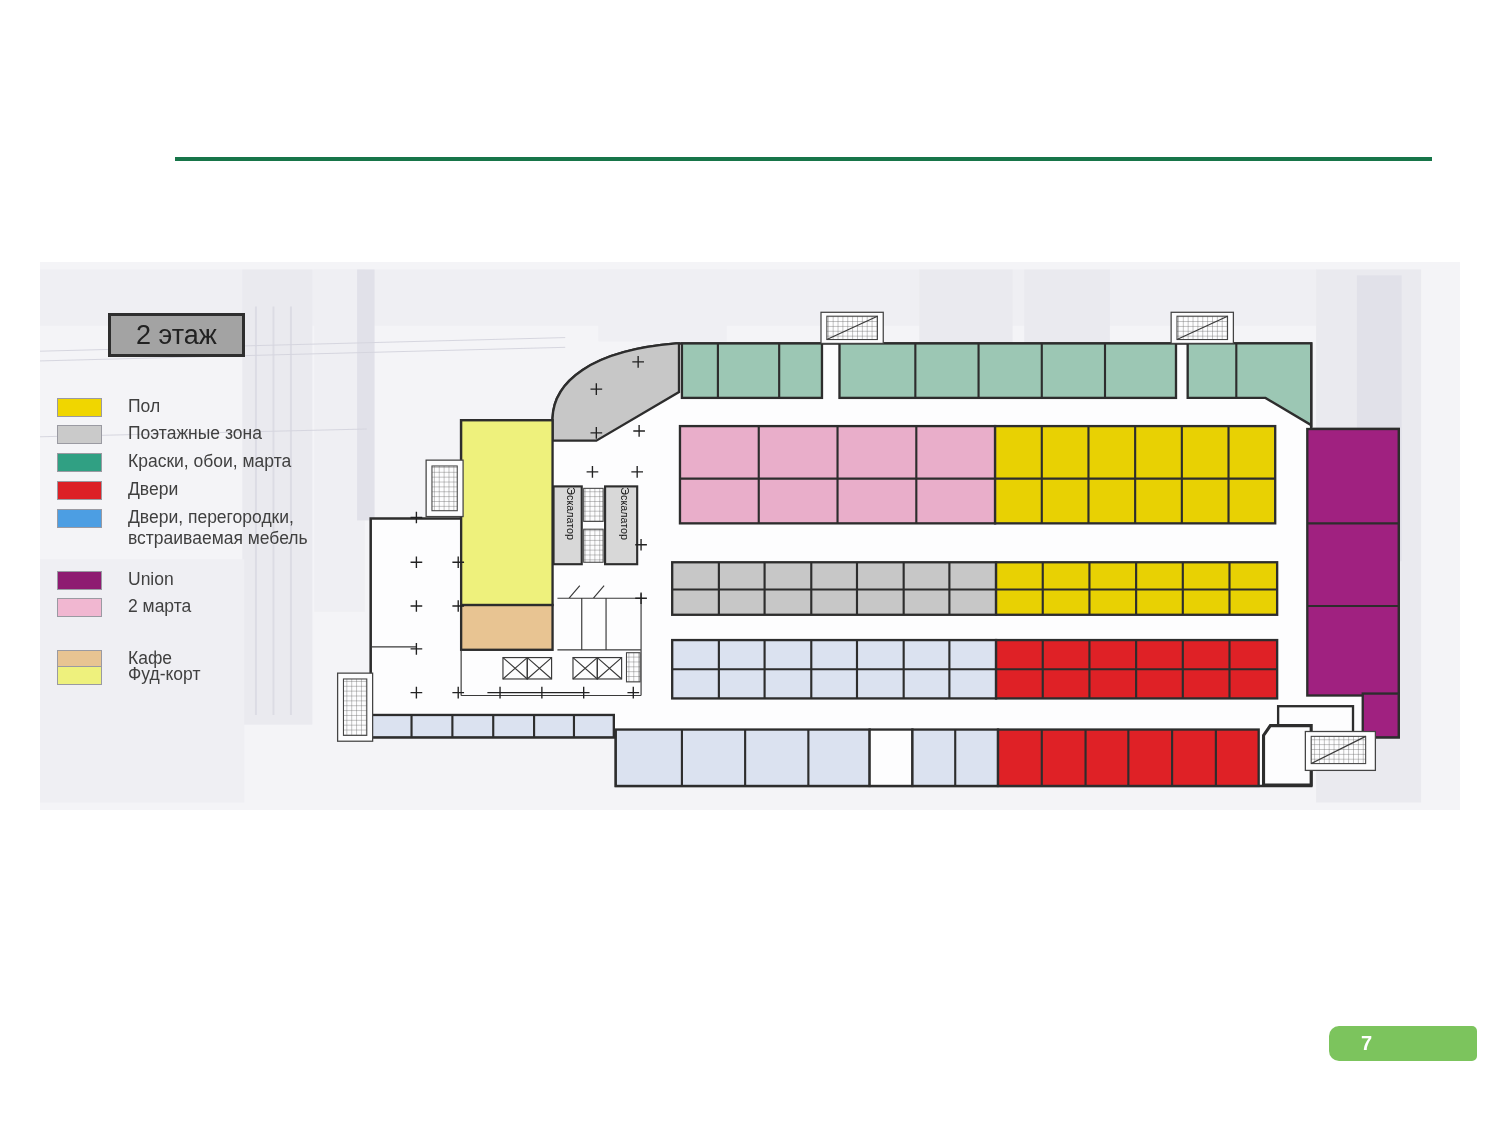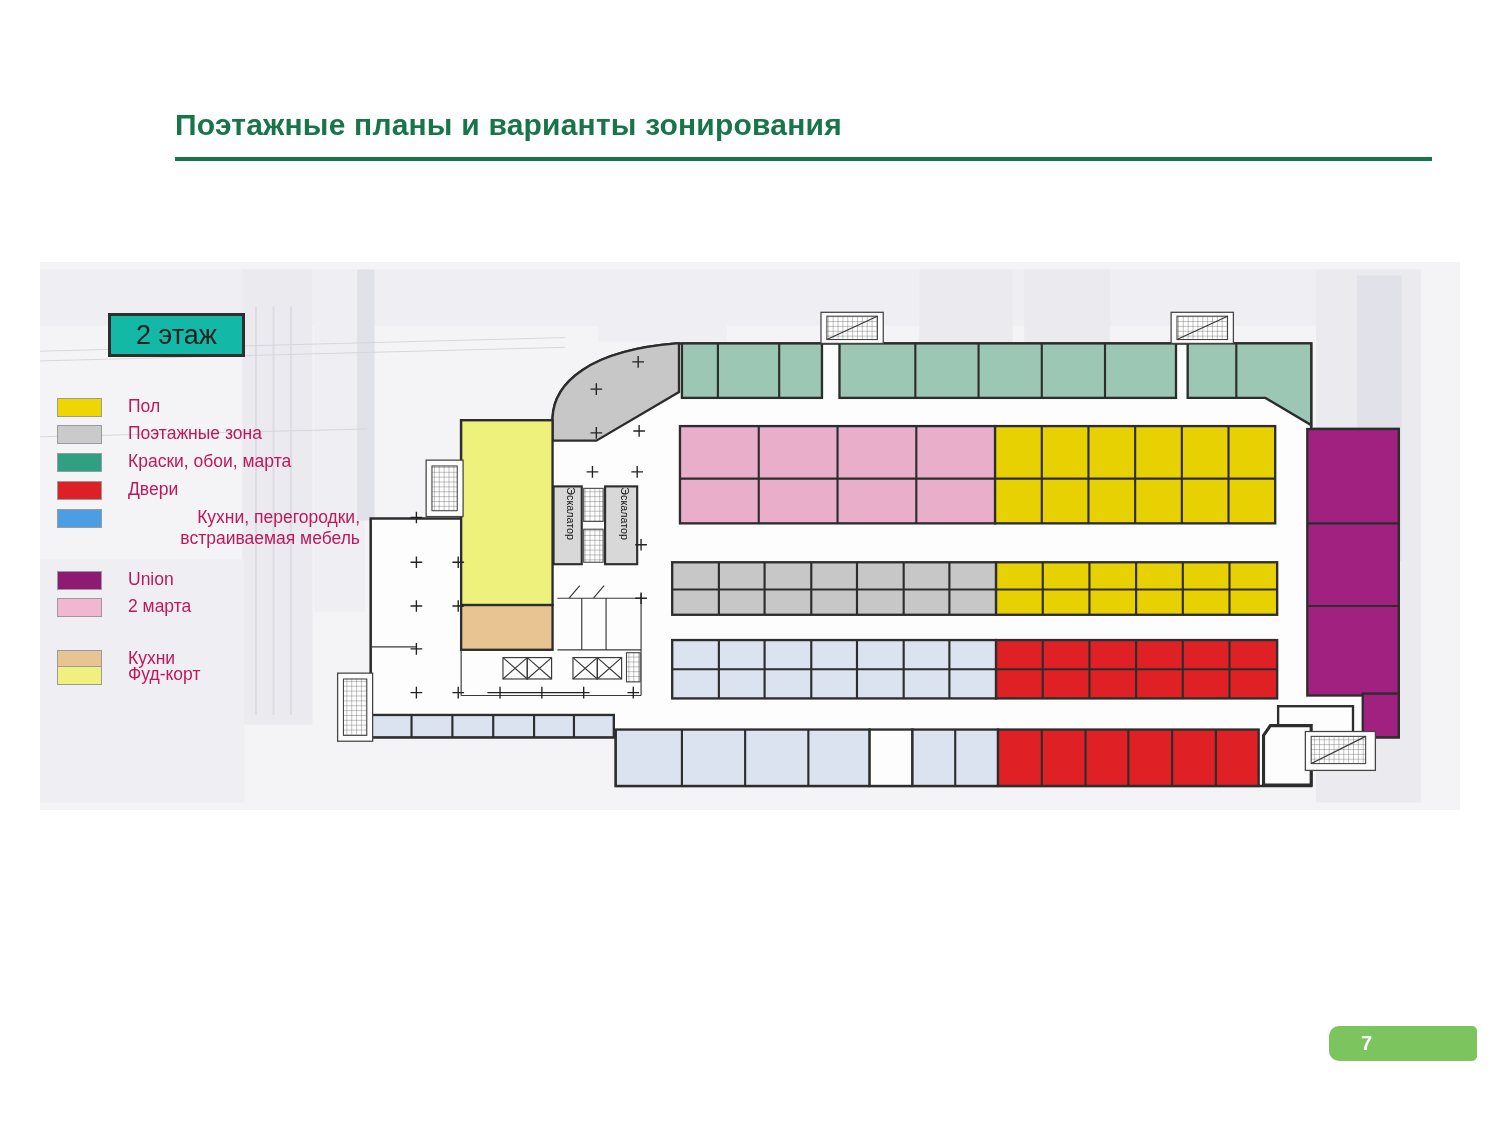--- a/index.html
+++ b/index.html
@@ -12,28 +12,28 @@
   .title-rule{position:absolute;left:175px;top:157px;width:1257px;height:4px;
               background:var(--title-green);}
 
   
   .plan-area{position:absolute;left:40px;top:262px;width:1420px;height:548px;
              background:#f4f4f7;}
   .plan-area svg{position:absolute;left:0;top:0;}
 
   
   .floor-box{position:absolute;left:68px;top:51px;width:131px;height:38px;
-             background:#14b8a6;border:3px solid #2e2e2e;display:flex;
+             background:#a3a3a3;border:3px solid #2e2e2e;display:flex;
              align-items:center;justify-content:center;font-size:27px;color:#222;}
 
   
   .legend-row{position:absolute;display:flex;align-items:flex-start;}
   .legend-row .sw{width:43px;height:17px;border:1px solid #9a9aa2;flex:none;}
-  .legend-row .lb{margin-left:26px;font-size:17.5px;line-height:21px;color:#be185d;
-                  max-width:232px;margin-top:-2px;text-align:right;}
+  .legend-row .lb{margin-left:26px;font-size:17.5px;line-height:21px;color:#404040;
+                  max-width:232px;margin-top:-2px;}
 
   
   .page-num{position:absolute;left:1329px;top:1026px;width:148px;height:35px;
             background:var(--page-green);border-radius:10px 5px 5px 10px;
             color:#ffffff;font-size:20px;font-weight:bold;line-height:35px;
             padding-left:32px;box-sizing:border-box;}
 
   
   .s1{fill:#eaeaef}.s2{fill:#e1e1e9}.s3{fill:#efeff3}
   .base{fill:#fdfdfe;stroke:var(--wall);stroke-width:2.6;}
@@ -51,21 +51,20 @@
   .esc{fill:#d8d8d8;stroke:var(--wall);stroke-width:2.2;}
   .esc-t{font-size:11px;fill:#111;}
   .bgl{stroke:#d5d5de;stroke-width:1;fill:none;}
   .win{stroke:#dcdce4;stroke-width:2;fill:none;}
 </style>
 </head>
 <body>
 
 <div class="page">
 
-  <div class="title">Поэтажные планы и варианты зонирования</div>
   <div class="title-rule"></div>
 
   <div class="plan-area">
 
     <svg width="1420" height="548" viewBox="40 262 1460 548">
       <defs>
         <pattern id="hatch" width="5" height="5" patternUnits="userSpaceOnUse">
           <path d="M0 0H5M0 0V5" stroke="#666" stroke-width="0.8" fill="none"></path>
         </pattern>
       </defs>
@@ -220,33 +219,33 @@
       <div class="legend-row" style="left:17px;top:191px">
         <span class="sw" style="background-color: rgb(48, 160, 131);"></span>
         <span class="lb">Краски, обои, марта</span>
       </div>
       <div class="legend-row" style="left:17px;top:219px">
         <span class="sw" style="background-color: rgb(220, 32, 38);"></span>
         <span class="lb">Двери</span>
       </div>
       <div class="legend-row" style="left:17px;top:247px">
         <span class="sw" style="background-color: rgb(76, 158, 227);"></span>
-        <span class="lb">Кухни, перегородки, встраиваемая мебель</span>
+        <span class="lb">Двери, перегородки, встраиваемая мебель</span>
       </div>
       <div class="legend-row" style="left:17px;top:309px">
         <span class="sw" style="background-color: rgb(142, 27, 113);"></span>
         <span class="lb">Union</span>
       </div>
       <div class="legend-row" style="left:17px;top:336px">
         <span class="sw" style="background-color: rgb(241, 183, 209);"></span>
         <span class="lb">2 марта</span>
       </div>
       <div class="legend-row" style="left:17px;top:388px">
         <span class="sw" style="background-color: rgb(232, 196, 146);"></span>
-        <span class="lb">Кухни</span>
+        <span class="lb">Кафе</span>
       </div>
       <div class="legend-row" style="left:17px;top:404px">
         <span class="sw" style="background-color: rgb(238, 241, 125);"></span>
         <span class="lb">Фуд-корт</span>
       </div>
     </div>
   </div>
 
   <div class="page-num">
     <span>7</span>

